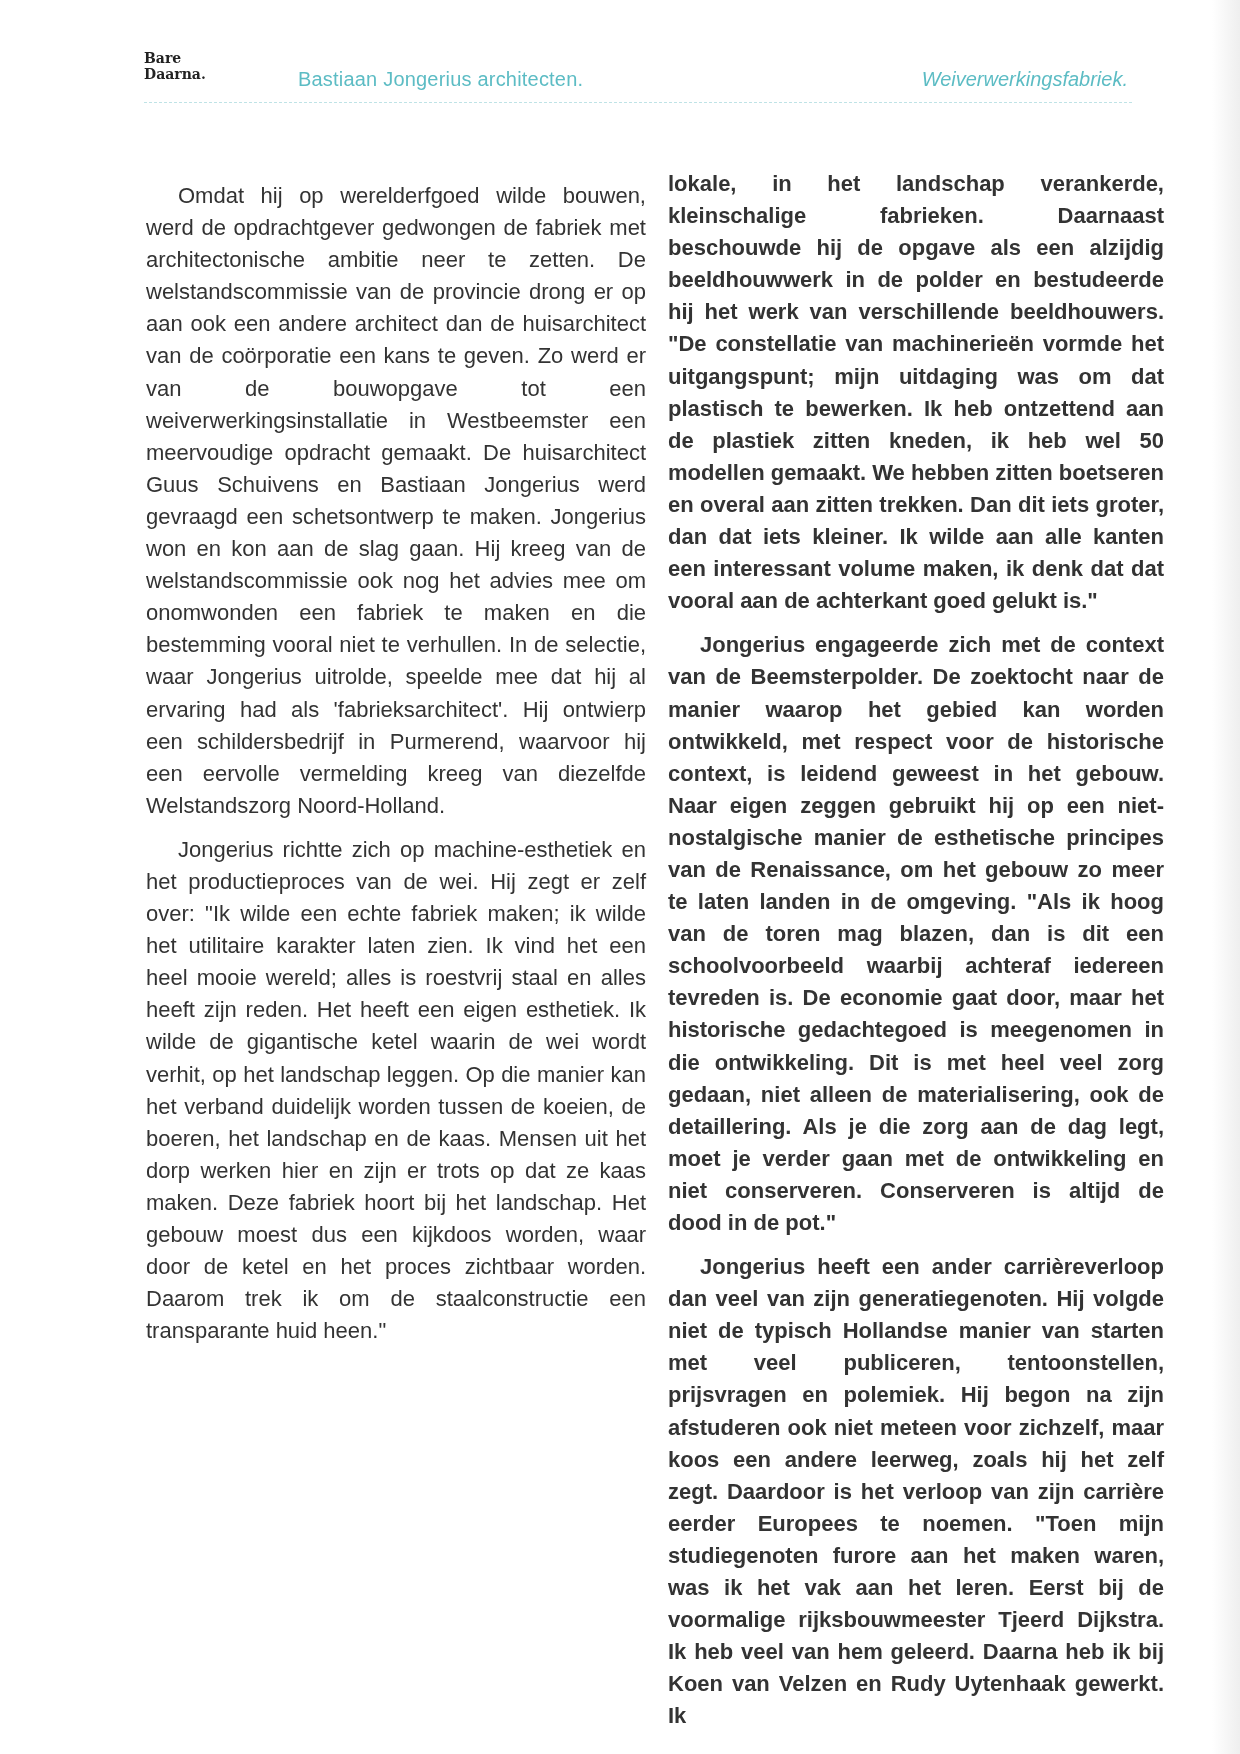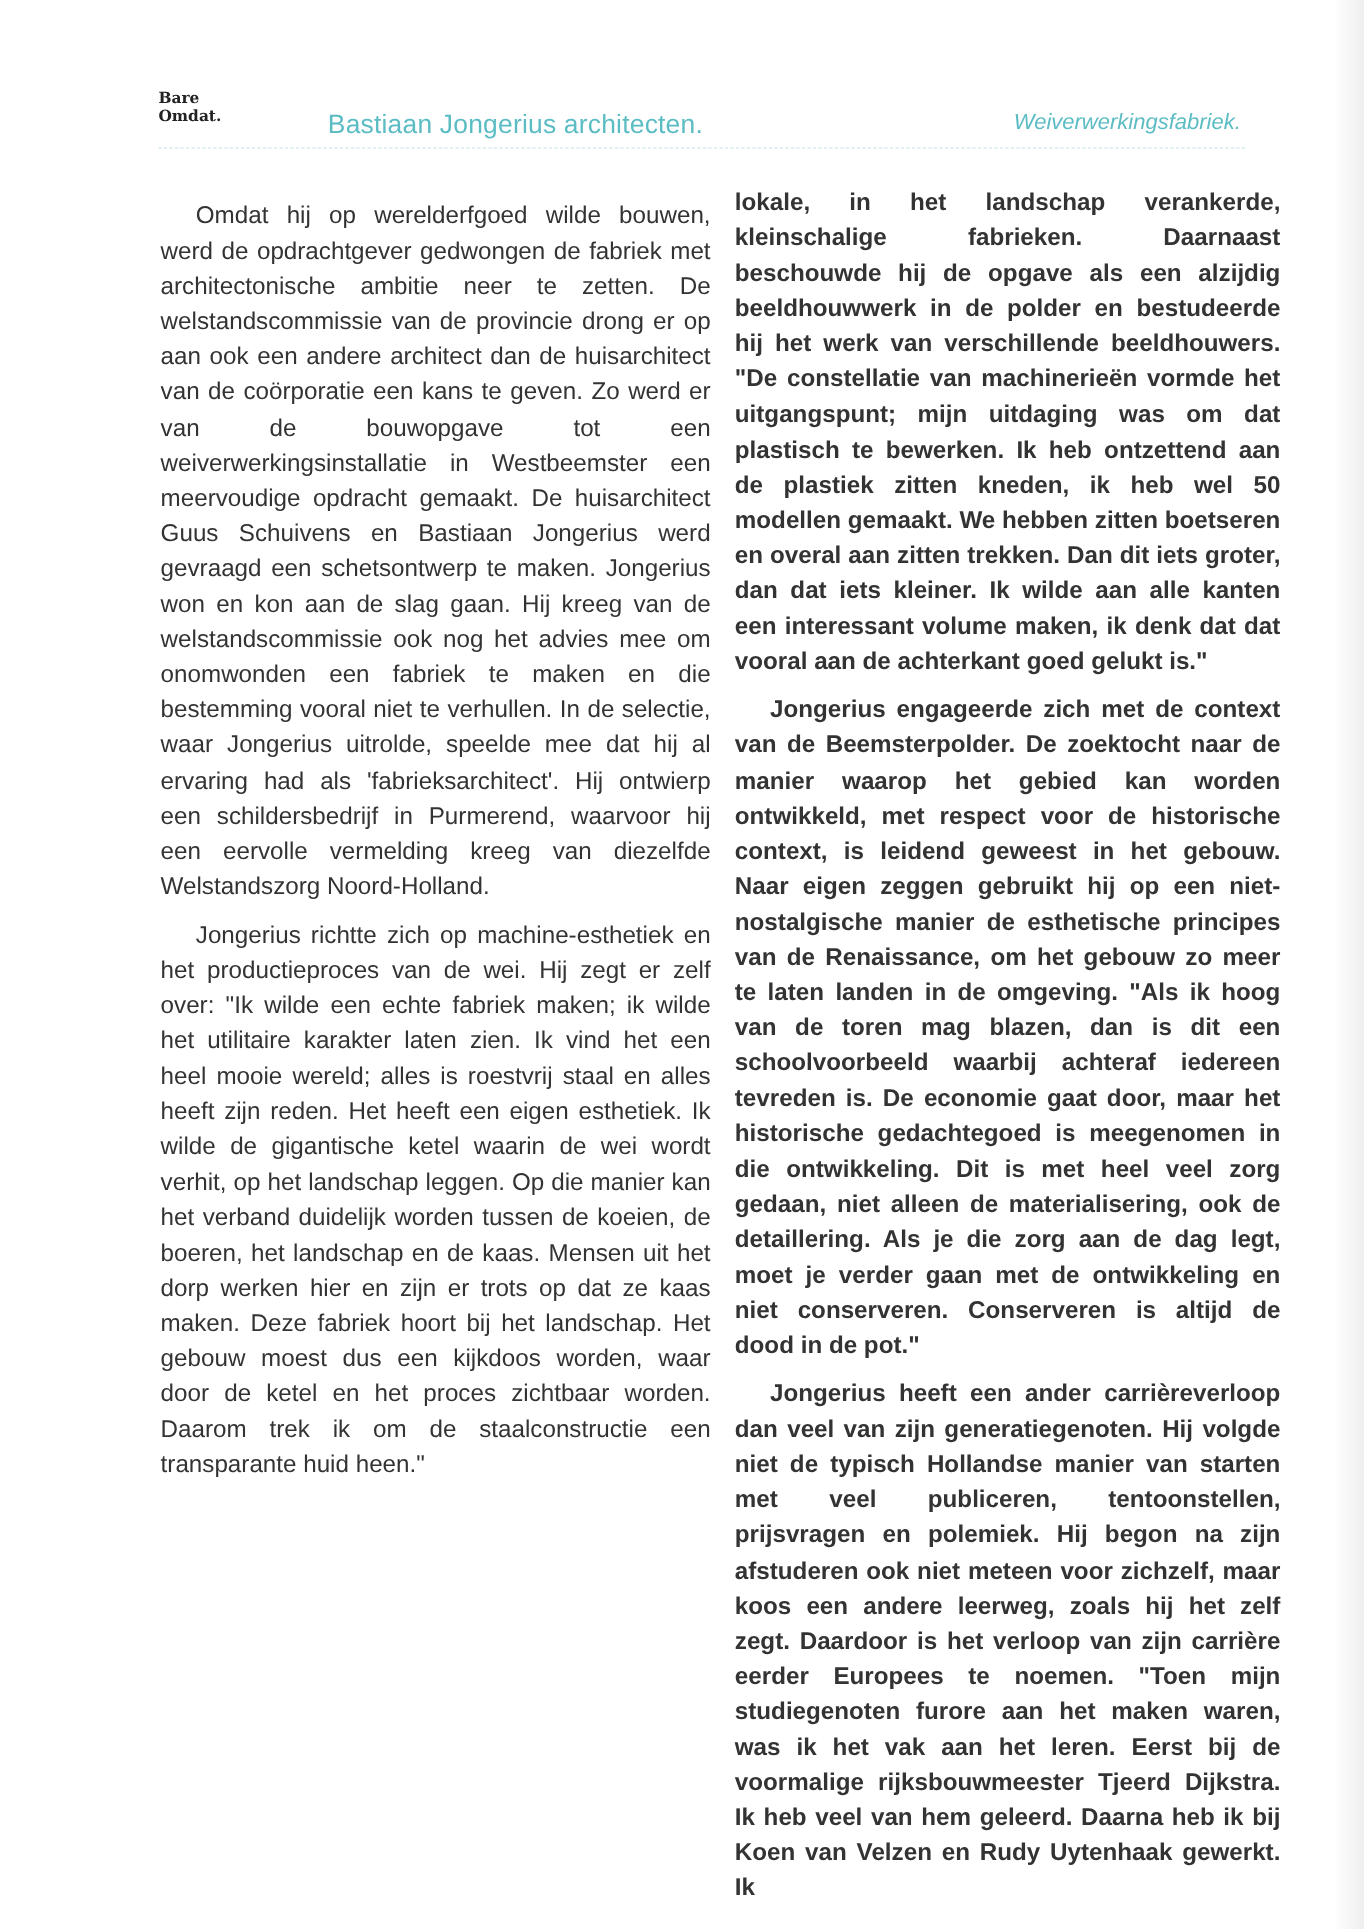--- a/index.html
+++ b/index.html
@@ -1,35 +1,35 @@
 <!DOCTYPE html>
 <html><head>
 <meta charset="utf-8">
 <style>
   html, body { margin: 0; padding: 0; background: #ffffff; }
   body { width: 1240px; height: 1754px; position: relative; overflow: hidden; font-family: "Liberation Sans", sans-serif; color: #2a2a2a; }
-  .header { position: absolute; left: 0; top: 0; width: 1204px; height: 110px; margin-top: 32px; }
+  .header { position: absolute; left: 0; top: 0; width: 1204px; height: 110px; }
   .brand { position: absolute; left: 144px; top: 50px; font-family: "DejaVu Serif", serif; font-weight: bold; font-size: 14px; line-height: 16px; color: #222; }
-  .running-left { position: absolute; left: 298px; top: 68px; font-size: 24px; color: #5cbcc4; letter-spacing: 0.2px; }
+  .running-left { position: absolute; left: 298px; top: 68px; font-size: 20px; color: #5cbcc4; letter-spacing: 0.2px; }
   .running-right { position: absolute; right: 76px; top: 68px; font-size: 20px; color: #5cbcc4; font-style: italic; }
   .rule { position: absolute; left: 144px; right: 72px; top: 102px; border-top: 1px dashed #bfe3e6; }
   .col { position: absolute; top: 168px; width: 500px; font-size: 22px; line-height: 32.1px; color: #333; }
   .col-left { left: 146px; }
   .col-right { left: 668px; width: 496px; font-weight: bold; }
   .col p { margin: 0; text-align: justify; }
   .col p.indent { text-indent: 32px; margin-top: 12px; }
   .edge-shadow { position: absolute; right: 0; top: 0; width: 28px; height: 1754px; background: linear-gradient(to right, rgba(255,255,255,0), rgba(225,225,225,0.55)); }
 </style>
 </head>
 <body>
 
 <div class="header">
   <div class="brand">
     <div>Bare</div>
-    <div>Omdat.</div>
+    <div>Daarna.</div>
   </div>
   <div class="running-left">Bastiaan Jongerius architecten.</div>
   <div class="running-right">Weiverwerkingsfabriek.</div>
   <div class="rule"></div>
 </div>
 
 <div class="col col-left">
   <p class="indent">Omdat hij op werelderfgoed wilde bouwen, werd de opdrachtgever gedwongen de fabriek met architectonische ambitie neer te zetten. De welstandscommissie van de provincie drong er op aan ook een andere architect dan de huisarchitect van de coörporatie een kans te geven. Zo werd er van de bouwopgave tot een weiverwerkingsinstallatie in Westbeemster een meervoudige opdracht gemaakt. De huisarchitect Guus Schuivens en Bastiaan Jongerius werd gevraagd een schetsontwerp te maken. Jongerius won en kon aan de slag gaan. Hij kreeg van de welstandscommissie ook nog het advies mee om onomwonden een fabriek te maken en die bestemming vooral niet te verhullen. In de selectie, waar Jongerius uitrolde, speelde mee dat hij al ervaring had als 'fabrieksarchitect'. Hij ontwierp een schildersbedrijf in Purmerend, waarvoor hij een eervolle vermelding kreeg van diezelfde Welstandszorg Noord-Holland.</p>
   <p class="indent">Jongerius richtte zich op machine-esthetiek en het productieproces van de wei. Hij zegt er zelf over: "Ik wilde een echte fabriek maken; ik wilde het utilitaire karakter laten zien. Ik vind het een heel mooie wereld; alles is roestvrij staal en alles heeft zijn reden. Het heeft een eigen esthetiek. Ik wilde de gigantische ketel waarin de wei wordt verhit, op het landschap leggen. Op die manier kan het verband duidelijk worden tussen de koeien, de boeren, het landschap en de kaas. Mensen uit het dorp werken hier en zijn er trots op dat ze kaas maken. Deze fabriek hoort bij het landschap. Het gebouw moest dus een kijkdoos worden, waar door de ketel en het proces zichtbaar worden. Daarom trek ik om de staalconstructie een transparante huid heen."</p>
 </div>

